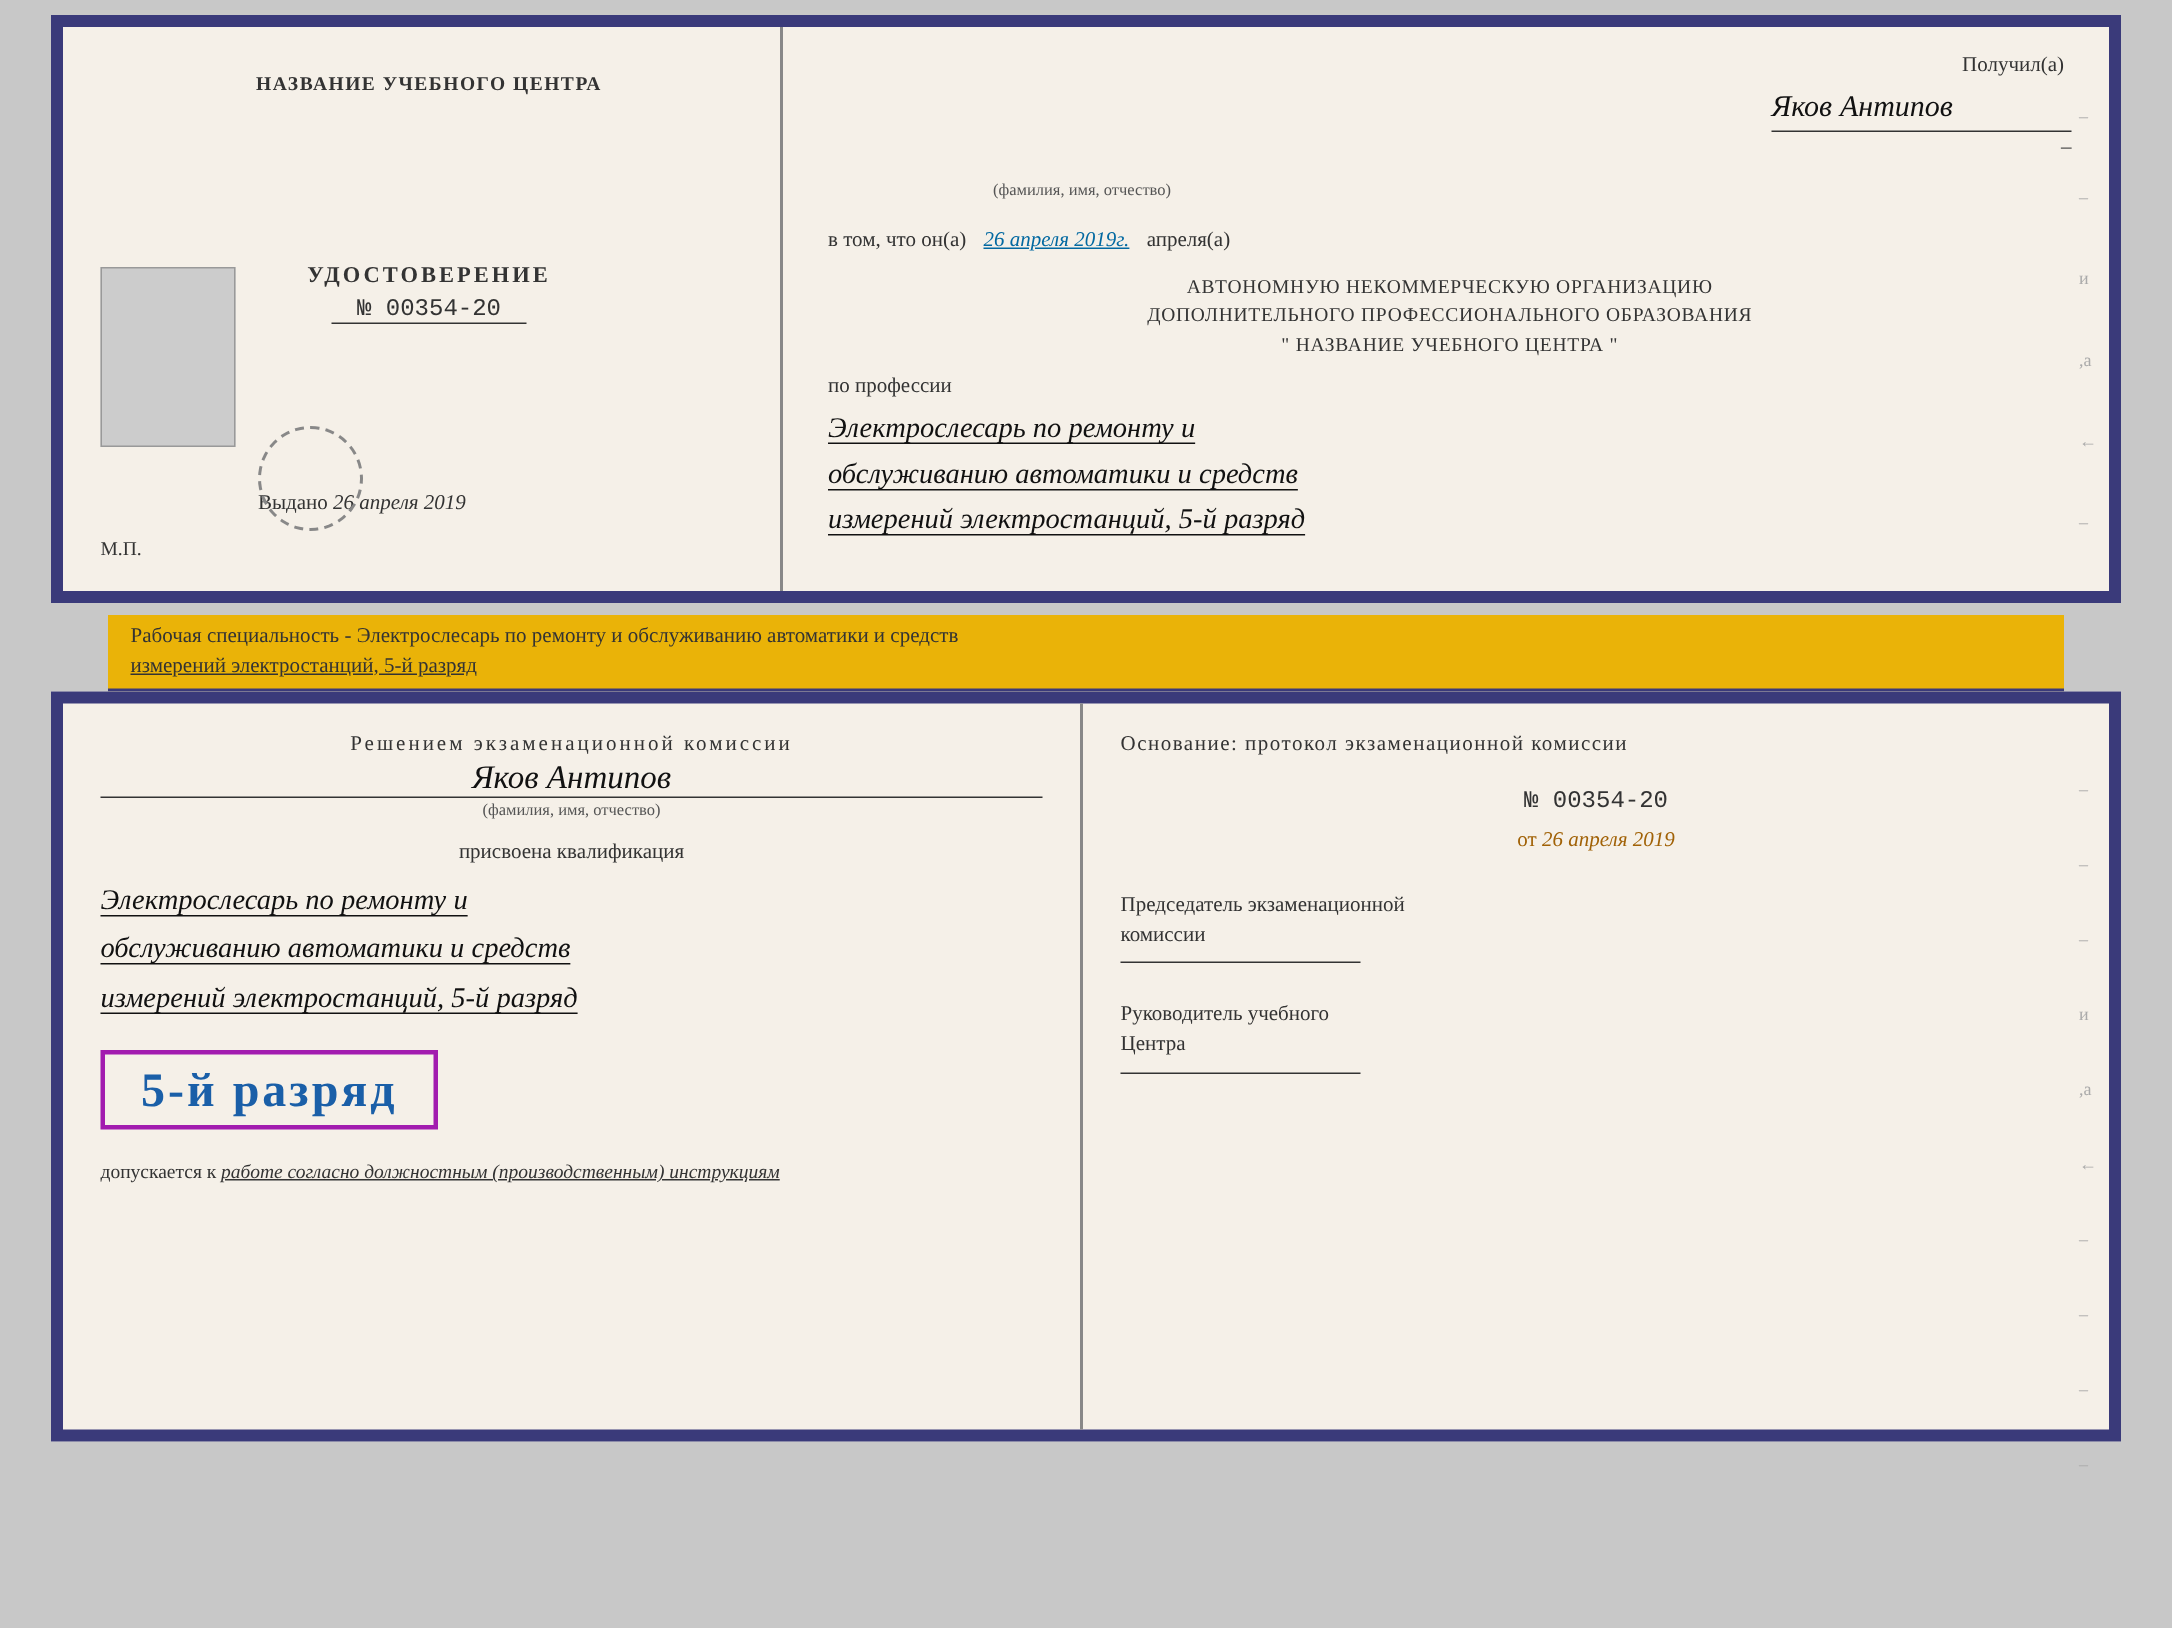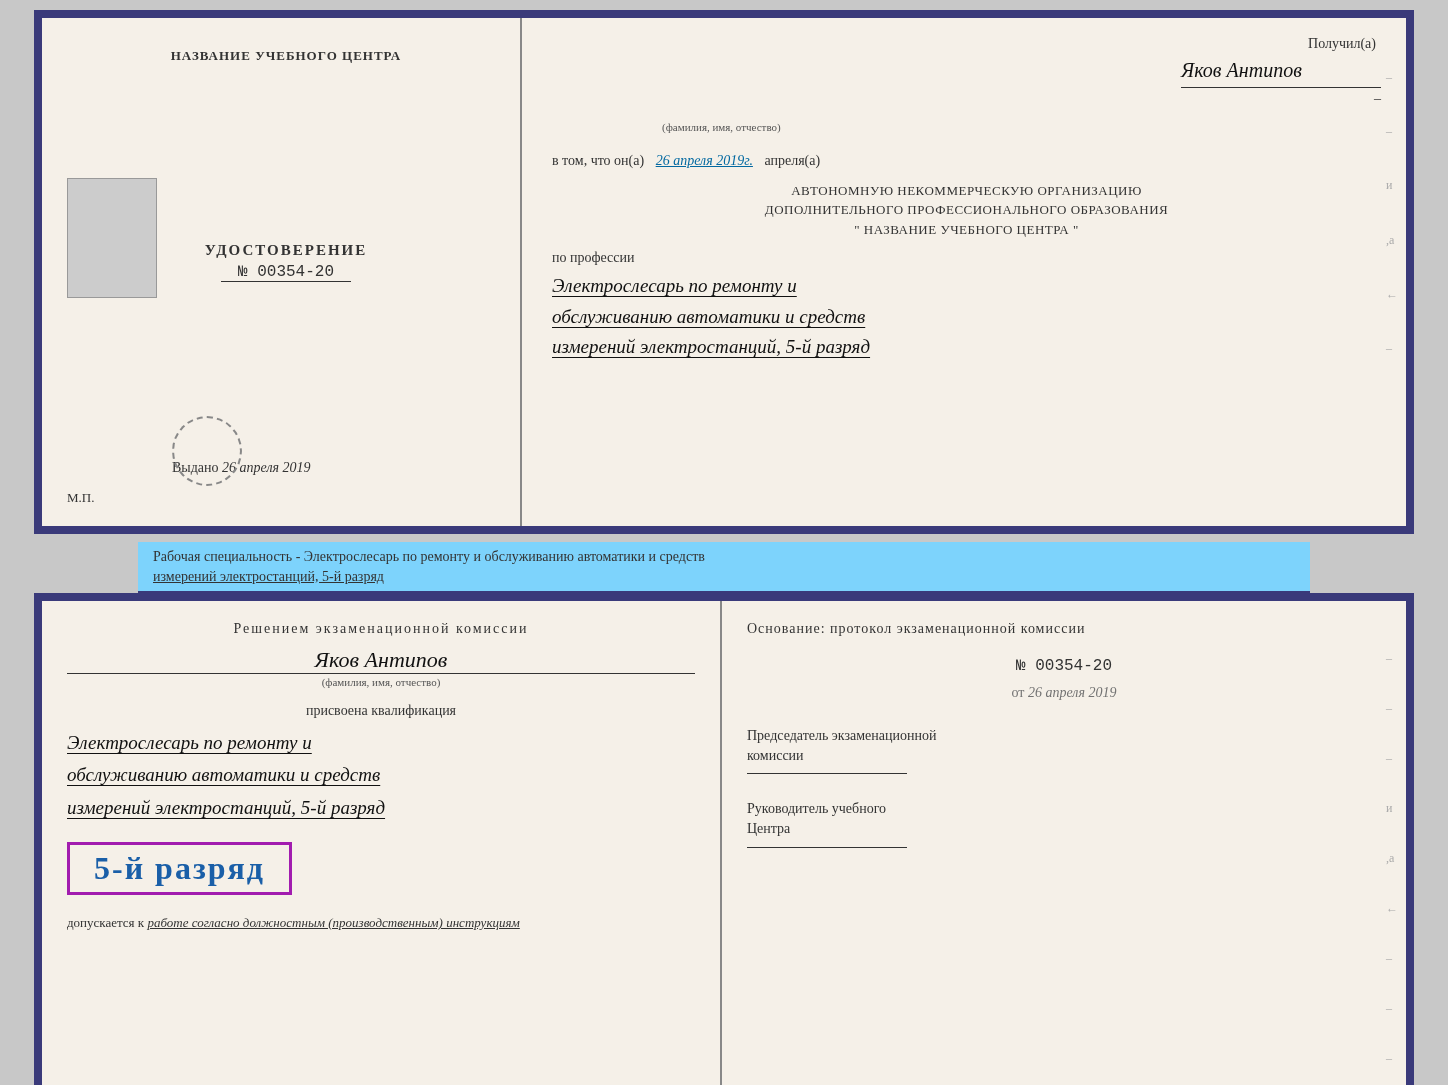--- a/index.html
+++ b/index.html
@@ -10,21 +10,21 @@
       min-height: 1085px;
       display: flex;
       flex-direction: column;
       align-items: center;
       padding: 10px;
     }
 
     
     .document-top {
       width: 1380px;
-      height: 524px;
+      height: 392px;
       background: #f5f0e8;
       border: 8px solid #3a3a7a;
       display: flex;
       margin-bottom: 8px;
       position: relative;
     }
 
     .doc-left {
       width: 480px;
       border-right: 2px solid #888;
@@ -194,22 +194,22 @@
       font-style: italic;
       font-size: 19px;
       color: #111;
       line-height: 1.6;
       text-decoration: underline;
       text-underline-offset: 4px;
     }
 
     
     .working-specialty-label {
-      width: 1172px;
-      background: #7dd3fc;
+      width: 1304px;
+      background: #eab308;
       padding: 5px 15px;
       font-size: 14px;
       color: #333;
       line-height: 1.4;
       border-bottom: 2px solid #3a3a7a;
     }
 
     
     .document-bottom {
       width: 1380px;
@@ -233,21 +233,20 @@
       font-size: 14px;
       position: relative;
     }
 
     
     .resheniyem-text {
       font-size: 14px;
       letter-spacing: 2px;
       text-align: center;
       color: #333;
-      margin-bottom: 10px;
       font-weight: 500;
     }
 
     .handwritten-name-big {
       font-family: 'Segoe Script', cursive;
       font-size: 22px;
       font-style: italic;
       color: #111;
       border-bottom: 1px solid #333;
       display: block;
@@ -316,21 +315,21 @@
       font-family: 'Courier New', monospace;
       text-align: center;
       display: block;
       margin: 10px auto;
       color: #333;
     }
 
     .ot-date {
       font-size: 14px;
       text-align: center;
-      color: #737373;
+      color: #a16207;
       display: block;
       margin-bottom: 25px;
     }
 
     .ot-date span.handwritten-date {
       font-family: 'Segoe Script', cursive;
       font-style: italic;
     }
 
     .predsedatel-block {

